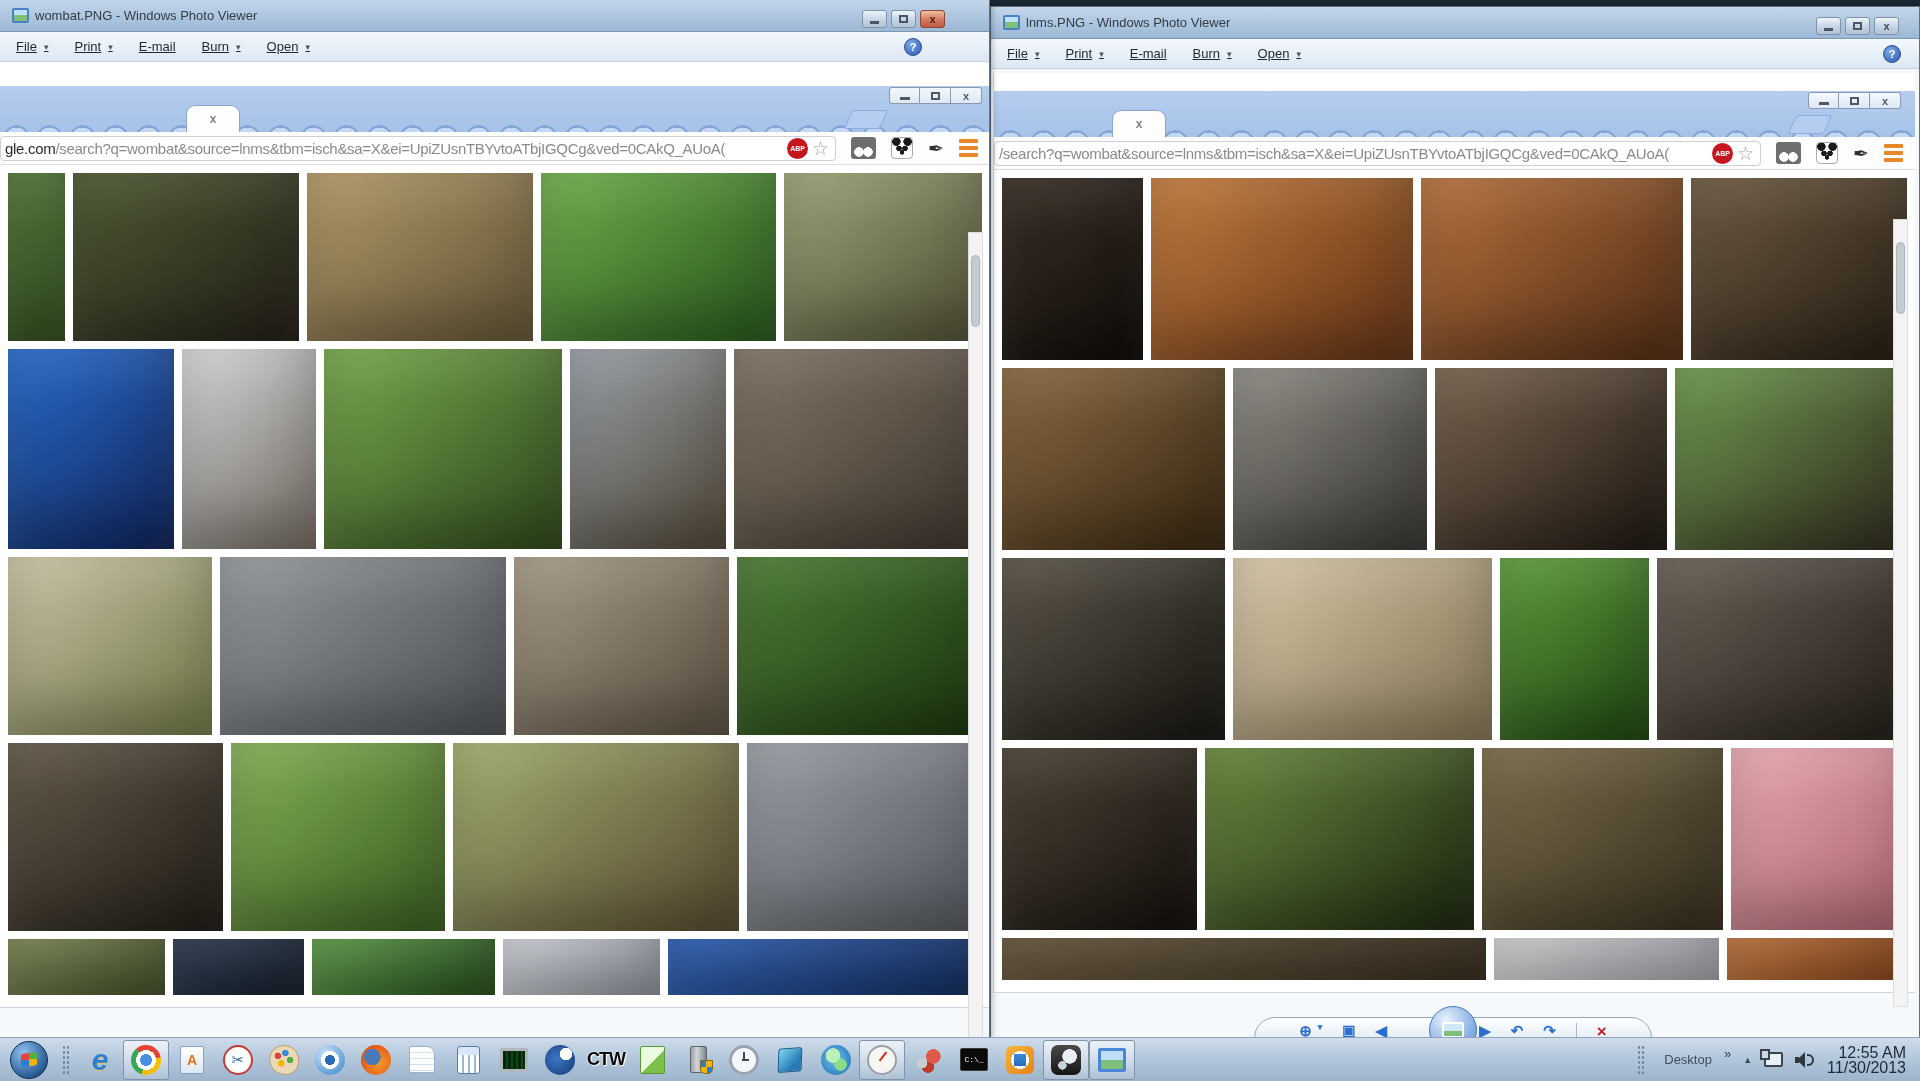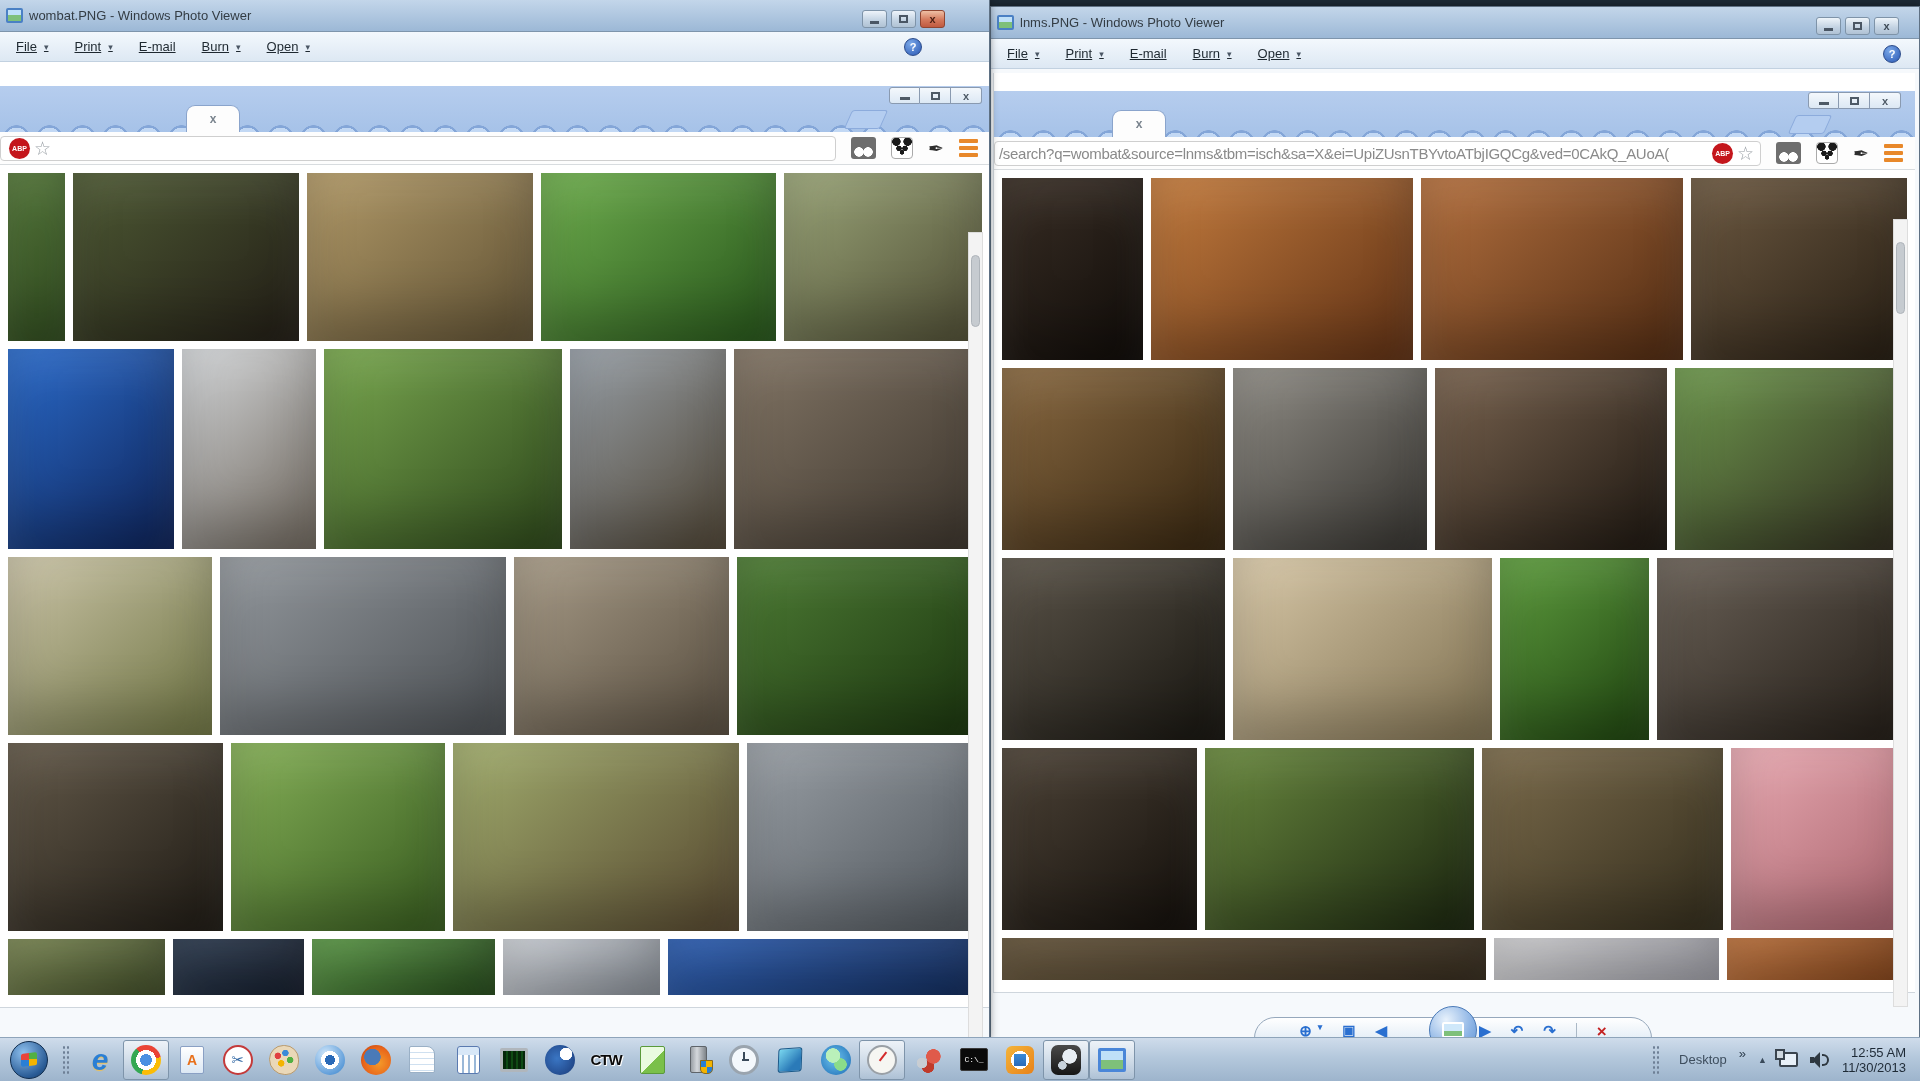--- a/index.html
+++ b/index.html
@@ -6,21 +6,21 @@
   html,body { width:1920px; height:1081px; overflow:hidden;
     font-family:"Liberation Sans","DejaVu Sans",sans-serif; background:#1d2a36; }
   .screen { position:relative; width:1920px; height:1081px; }
 
   
   .pv-window { position:absolute; background:#f4f8fc; border:1px solid #5f7184; box-shadow:0 0 8px rgba(0,0,0,.45); }
   .pv-window.left  { left:0;   top:0; width:990px; height:1040px; z-index:20; border-left:none; border-top:none;}
   .pv-window.right { left:990px; top:6px; width:930px; height:1075px; z-index:10; }
 
   .titlebar { height:32px; background:linear-gradient(#c3d6ea,#9cb8d6); border-bottom:1px solid #7e95ac;
-    display:flex; align-items:center; padding:0 6px; position:relative; }
+    display:flex; align-items:center; padding:0 12px; position:relative; }
   .titlebar .app-icon { width:17px; height:15px; border:2px solid #4a80c4; border-radius:2px;
     background:linear-gradient(#bfe0f8 45%,#7ec07a 45%); margin-right:6px; flex:none; }
   .titlebar .title { font-size:13px; color:#333c44; white-space:nowrap; }
   .winbtns { position:absolute; top:10px; display:flex; }
   .left  .winbtns { left:858px; }
   .right .winbtns { right:20px; }
   .wbtn { width:25px; height:18px; border:1px solid #7e93a8; background:linear-gradient(#eef4fa,#c2d2e2 60%,#b0c2d4);
     border-radius:3px; margin-left:4px; font-size:11px; line-height:14px; color:#3e4a56; cursor:pointer;
     display:flex; align-items:center; justify-content:center; font-weight:bold; }
   .wbtn .g-min { width:9px; height:3px; background:#4a5664; display:block; margin-top:7px; }
@@ -153,21 +153,21 @@
     border:1px solid #9ab0c6; border-radius:2px 8px 2px 2px; }
   .ic-calc { width:23px; height:28px; border:1px solid #5a7ab0; border-radius:3px; background:
     linear-gradient(#d8e8f8 30%, rgba(0,0,0,0) 30%),
     repeating-linear-gradient(90deg,#fff 0 4px,#9ab8d8 4px 6px),
     repeating-linear-gradient(#fff 0 4px,#9ab8d8 4px 6px),#fff; }
   .ic-sysmon { width:28px; height:24px; border:3px solid #b0b6bc; border-radius:2px;
     background:repeating-linear-gradient(90deg,#07270a 0 3px,#0f4a14 3px 5px); }
   .ic-tbird { border-radius:50%; background:
     radial-gradient(circle at 70% 30%,#fff 0 6px,rgba(0,0,0,0) 6.5px),
     radial-gradient(circle at 40% 45%,#3a76c4,#1a3a78); }
-  .ic-ctw { color:#0a0a0a; font-weight:bold; font-size:15px; text-shadow:0 0 2px #fff,1px 1px 0 #fff; letter-spacing:-1px; }
+  .ic-ctw { color:#0a0a0a; font-weight:bold; font-size:18px; text-shadow:0 0 2px #fff,1px 1px 0 #fff; letter-spacing:-1px; }
   .ic-npp { width:25px; height:28px; background:linear-gradient(135deg,#eafbe0 55%,#7ac04a 55%); border:1px solid #5a9a3a;
     border-radius:2px; color:#2a6a12; font-weight:bold; }
   .ic-devices { width:17px; height:27px; background:linear-gradient(90deg,#9aa0a6,#d4d8dc 40%,#7e848a);
     border:1px solid #5e646a; border-radius:2px; position:relative; }
   .ic-devices::after { content:""; position:absolute; right:-7px; bottom:-2px; width:11px; height:12px;
     background:conic-gradient(#f4b400 0 25%,#2a7fd4 0 50%,#f4b400 0 75%,#2a7fd4 0); border-radius:0 0 5px 5px; border:1px solid #8a6a1a; }
   .ic-sched { border-radius:50%; border:3px solid #9aa4ae; background:
     linear-gradient(#3a4a5a,#3a4a5a) 50% 30%/2px 8px no-repeat,
     linear-gradient(#3a4a5a,#3a4a5a) 60% 50%/7px 2px no-repeat,#f4f8fc; }
   .ic-cube { width:24px; height:24px; background:linear-gradient(135deg,#7ad8f0,#2a7ab8 70%);
@@ -200,21 +200,21 @@
   .tray .chevron { font-size:13px; color:#2e3e4e; margin-top:-12px; }
   .tray .up-arrow { font-size:9px; color:#3a4a5a; cursor:pointer; }
   .net-icon { width:19px; height:15px; border:2px solid #3a444e; border-radius:2px; background:#e8f0f8; position:relative; }
   .net-icon::before { content:""; position:absolute; left:-6px; top:-5px; width:6px; height:7px; border:2px solid #3a444e; background:#cfd8e0; }
   .vol-icon { position:relative; width:20px; height:16px; }
   .vol-icon .vbox { position:absolute; left:0; top:5px; width:4px; height:6px; background:#2e3840; }
   .vol-icon .vtri { position:absolute; left:2px; top:0; width:0; height:0;
     border-top:8px solid transparent; border-bottom:8px solid transparent; border-right:8px solid #2e3840; }
   .vol-icon .varc { position:absolute; right:1px; top:2px; width:7px; height:12px;
     border:2px solid #2e3840; border-left:none; border-radius:0 8px 8px 0; }
-  .clock { text-align:right; font-size:13px; color:#1e2a36; line-height:15px; cursor:default; }
+  .clock { text-align:right; font-size:16px; color:#1e2a36; line-height:15px; cursor:default; }
 </style>
 </head>
 <body>
 
 <div class="screen">
 
   <section class="pv-window left">
     <div class="titlebar">
       <span class="app-icon"></span>
       <span class="title">wombat.PNG - Windows Photo Viewer</span>
@@ -266,20 +266,21 @@
             <span class="fbtn">x</span>
           </div>
           <div class="scallops"></div>
           <div class="active-tab">
             <span class="tabx">x</span>
           </div>
           <div class="newtab-shape"></div>
         </div>
         <div class="url-row">
           <div class="url-box">
+            <span class="url-text"><span class="url-dark">gle.com</span><span class="url-gray">/search?q=wombat&amp;source=lnms&amp;tbm=isch&amp;sa=X&amp;ei=UpiZUsnTBYvtoATbjIGQCg&amp;ved=0CAkQ_AUoA(</span></span>
             <span class="abp-icon">ABP</span>
             <span class="star">☆</span>
           </div>
           <span class="ext dots"></span>
           <span class="ext panda"></span>
           <span class="ext quill">✒</span>
           <span class="ext menu-burger">
               <i></i>
               <i></i>
               <i></i>

